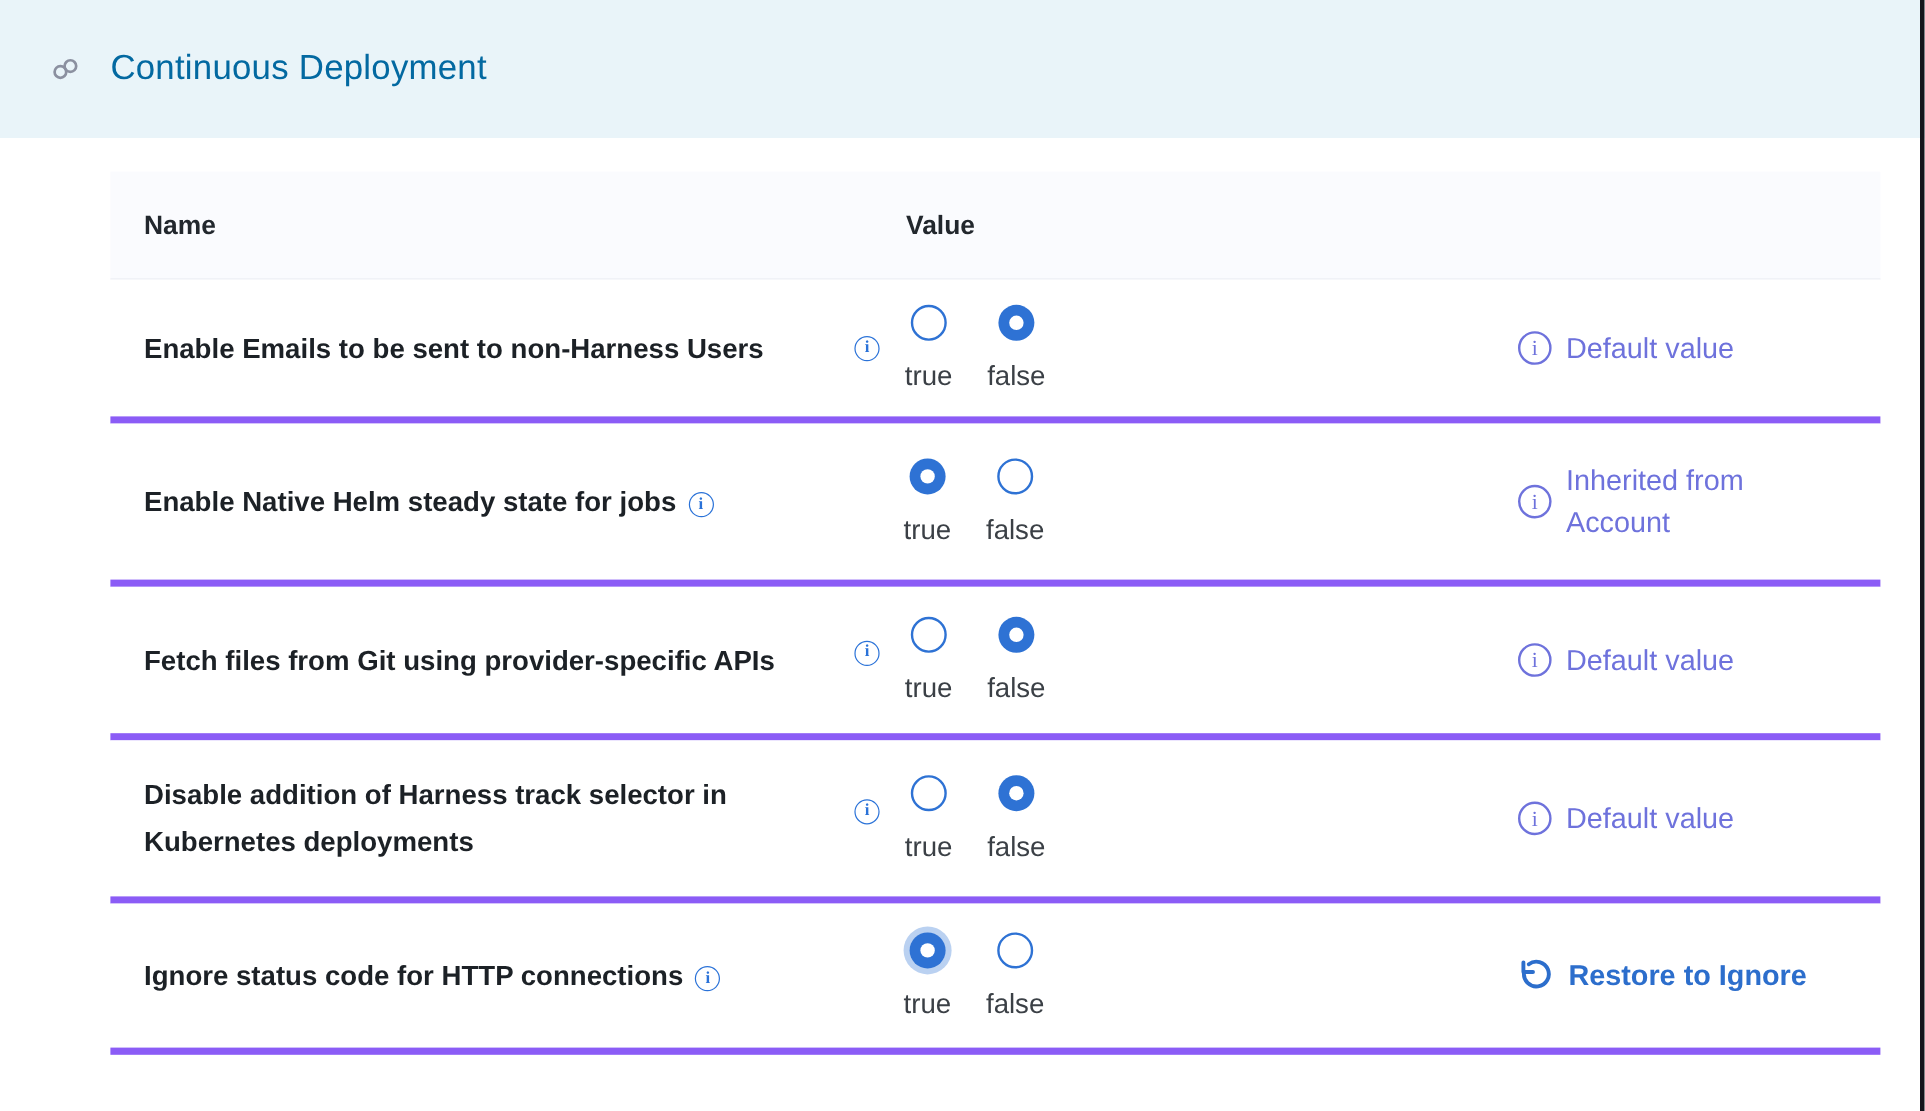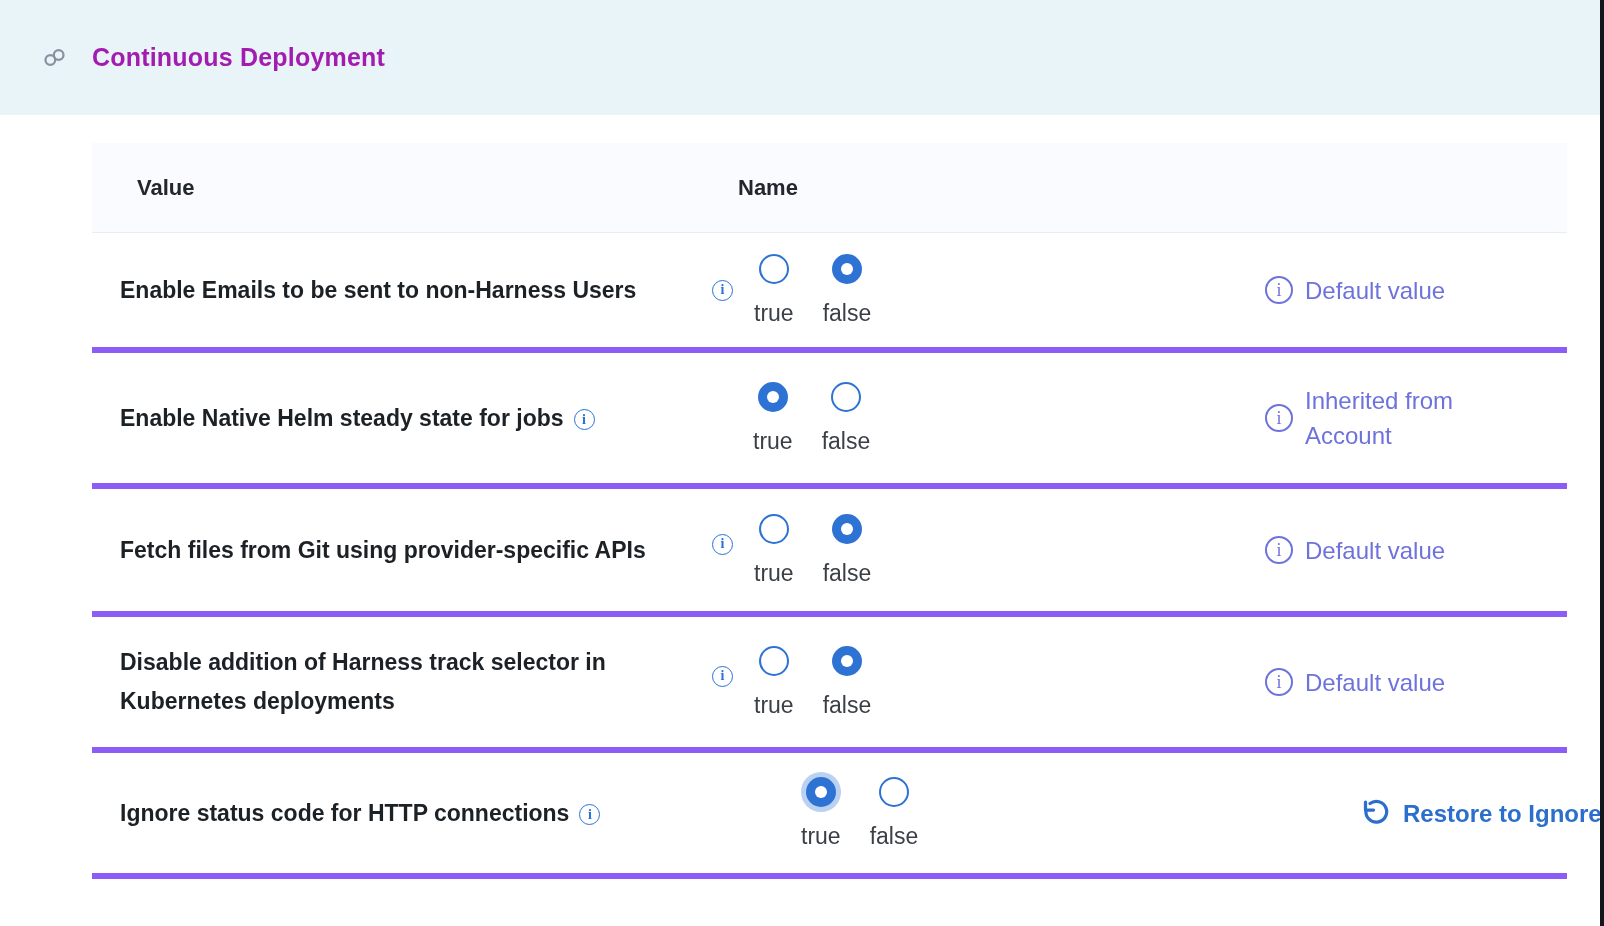--- a/index.html
+++ b/index.html
@@ -4,37 +4,37 @@
 <style>
   * { margin:0; padding:0; box-sizing:border-box; }
   html,body { background:#ffffff; }
   body { font-family:"Liberation Sans","DejaVu Sans",sans-serif; }
 
   .page { position:relative; width:1604px; height:926px; background:#ffffff; overflow:hidden; }
 
   
   .band { height:115px; background:#e9f4f9; display:flex; align-items:center; padding-left:40px; }
   .band .link-ic { width:28px; height:28px; display:flex; align-items:center; justify-content:center; margin-right:24px; }
-  .band h1 { font-size:25px; font-weight:700; color:#a21caf; letter-spacing:.2px; }
+  .band h1 { font-size:29px; font-weight:400; color:#0369a1; letter-spacing:.2px; }
 
   
   .settings-table { margin-left:92px; width:1475px; margin-top:28px; }
   .grid-row { display:grid; grid-template-columns:618px 530px 1fr; align-items:center; }
 
   .thead { height:90px; background:#fafbfe; border-bottom:1px solid #eaecf2; }
   .th { font-size:22px; font-weight:600; color:#22272d; }
   .th-name { padding-left:28px; }
   .th-value { padding-left:45px; }
 
   .trow { border-bottom:6px solid #8b5cf6; background:#ffffff; }
   .row-0 { height:120px; }
   .row-1 { height:136px; }
   .row-2 { height:128px; }
   .row-3 { height:136px; }
-  .row-4 { height:126px;gap:48px; }
+  .row-4 { height:126px; }
 
   .name-cell { padding-left:28px; padding-right:20px; font-size:23px; font-weight:600; color:#1c2126; line-height:39px; }
 
   
   .tip-icon { display:inline-flex; width:21px; height:21px; border:1.7px solid #2a72d8; border-radius:50%;
               color:#2a72d8; font-size:14px; font-weight:700; align-items:center; justify-content:center;
               font-family:"Liberation Serif","DejaVu Serif",serif; flex:none; }
   .name-info { margin-left:10px; vertical-align:2px; }
   .value-info { margin-right:21px; transform:translateY(-6px); }
   .row-0 .value-info { transform:none; }
@@ -74,22 +74,22 @@
         <circle cx="8.3" cy="14.2" r="4.3"></circle>
         <circle cx="15.7" cy="9.8" r="4.3"></circle>
       </svg>
     </span>
     <h1>Continuous Deployment</h1>
   </div>
 
   <div class="settings-table">
 
     <div class="grid-row thead">
+      <div class="th th-name">Name</div>
       <div class="th th-value">Value</div>
-      <div class="th th-name">Name</div>
       <div></div>
     </div>
 
     <div class="grid-row trow row-0">
       <div class="name-cell">
         <span>Enable Emails to be sent to non-Harness Users</span>
       </div>
       <div class="value-cell">
         <span class="tip-icon value-info">i</span>
         <div class="radio-group">

